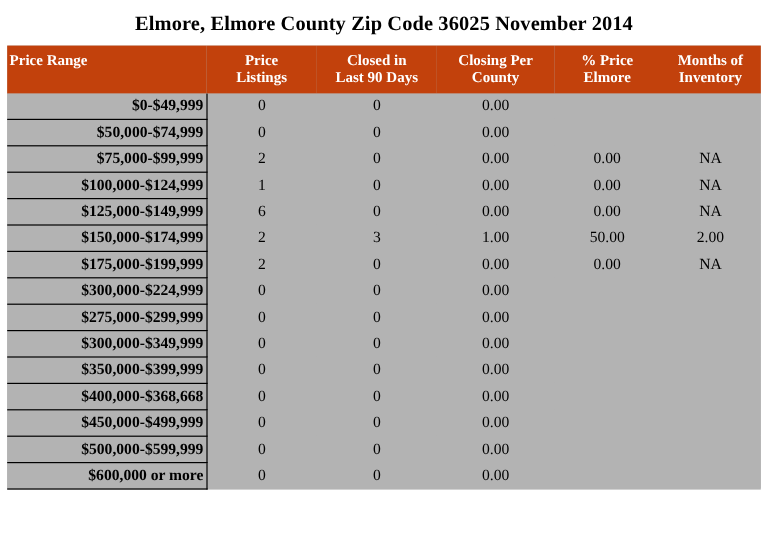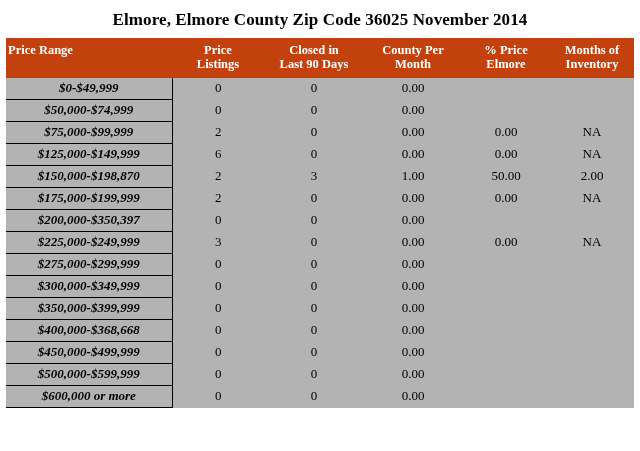--- a/index.html
+++ b/index.html
@@ -60,27 +60,26 @@
     background: #b3b3b3;
     color: #000000;
     font-family: "Liberation Serif", serif;
     font-size: 13px;
     padding: 1px 2px;
     height: 19px;
     line-height: 1.1;
   }
   td.range {
     font-weight: bold;
-    text-align: center;
+    text-align: right;
     border-bottom: 1px solid #000000;
     border-right: 1px solid #000000;
     font-size: 13px;
     padding-left: 4px;
     padding-right: 4px;
-    font-style: italic;
   }
   td.num {
     text-align: center;
     font-size: 12.5px;
   }
   .c1 { width: 166px; }
   .c2 { width: 92px; }
   .c3 { width: 100px; }
   .c4 { width: 98px; }
   .c5 { width: 88px; }
@@ -110,22 +109,22 @@
           </th>
           <th class="col-num">
             <div>Price</div>
             <div>Listings</div>
           </th>
           <th class="col-num">
             <div>Closed in</div>
             <div>Last 90 Days</div>
           </th>
           <th class="col-num">
-            <div>County Per</div>
-            <div>Month</div>
+            <div>Closing Per</div>
+            <div>County</div>
           </th>
           <th class="col-num">
             <div>% Price</div>
             <div>Elmore</div>
           </th>
           <th class="col-num">
             <div>Months of</div>
             <div>Inventory</div>
           </th>
         </tr>
@@ -149,58 +148,58 @@
           </tr>
           <tr>
             <td class="range">$75,000-$99,999</td>
             <td class="num">2</td>
             <td class="num">0</td>
             <td class="num">0.00</td>
             <td class="num">0.00</td>
             <td class="num">NA</td>
           </tr>
           <tr>
+            <td class="range">$100,000-$124,999</td>
+            <td class="num">1</td>
+            <td class="num">0</td>
+            <td class="num">0.00</td>
+            <td class="num">0.00</td>
+            <td class="num">NA</td>
+          </tr>
+          <tr>
             <td class="range">$125,000-$149,999</td>
             <td class="num">6</td>
             <td class="num">0</td>
             <td class="num">0.00</td>
             <td class="num">0.00</td>
             <td class="num">NA</td>
           </tr>
           <tr>
-            <td class="range">$150,000-$198,870</td>
+            <td class="range">$150,000-$174,999</td>
             <td class="num">2</td>
             <td class="num">3</td>
             <td class="num">1.00</td>
             <td class="num">50.00</td>
             <td class="num">2.00</td>
           </tr>
           <tr>
             <td class="range">$175,000-$199,999</td>
             <td class="num">2</td>
             <td class="num">0</td>
             <td class="num">0.00</td>
             <td class="num">0.00</td>
             <td class="num">NA</td>
           </tr>
           <tr>
-            <td class="range">$200,000-$350,397</td>
-            <td class="num">0</td>
-            <td class="num">0</td>
-            <td class="num">0.00</td>
-            <td class="num"></td>
-            <td class="num"></td>
-          </tr>
-          <tr>
-            <td class="range">$225,000-$249,999</td>
-            <td class="num">3</td>
-            <td class="num">0</td>
-            <td class="num">0.00</td>
-            <td class="num">0.00</td>
-            <td class="num">NA</td>
+            <td class="range">$300,000-$224,999</td>
+            <td class="num">0</td>
+            <td class="num">0</td>
+            <td class="num">0.00</td>
+            <td class="num"></td>
+            <td class="num"></td>
           </tr>
           <tr>
             <td class="range">$275,000-$299,999</td>
             <td class="num">0</td>
             <td class="num">0</td>
             <td class="num">0.00</td>
             <td class="num"></td>
             <td class="num"></td>
           </tr>
           <tr>

